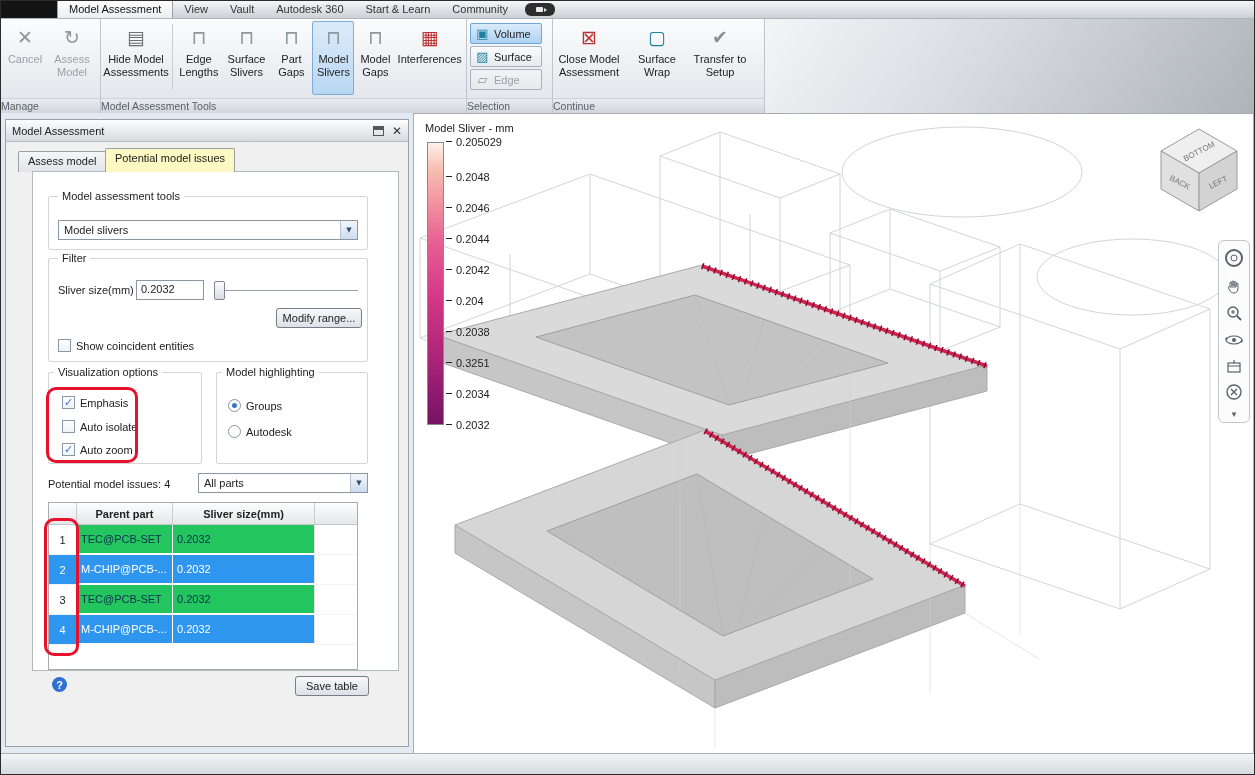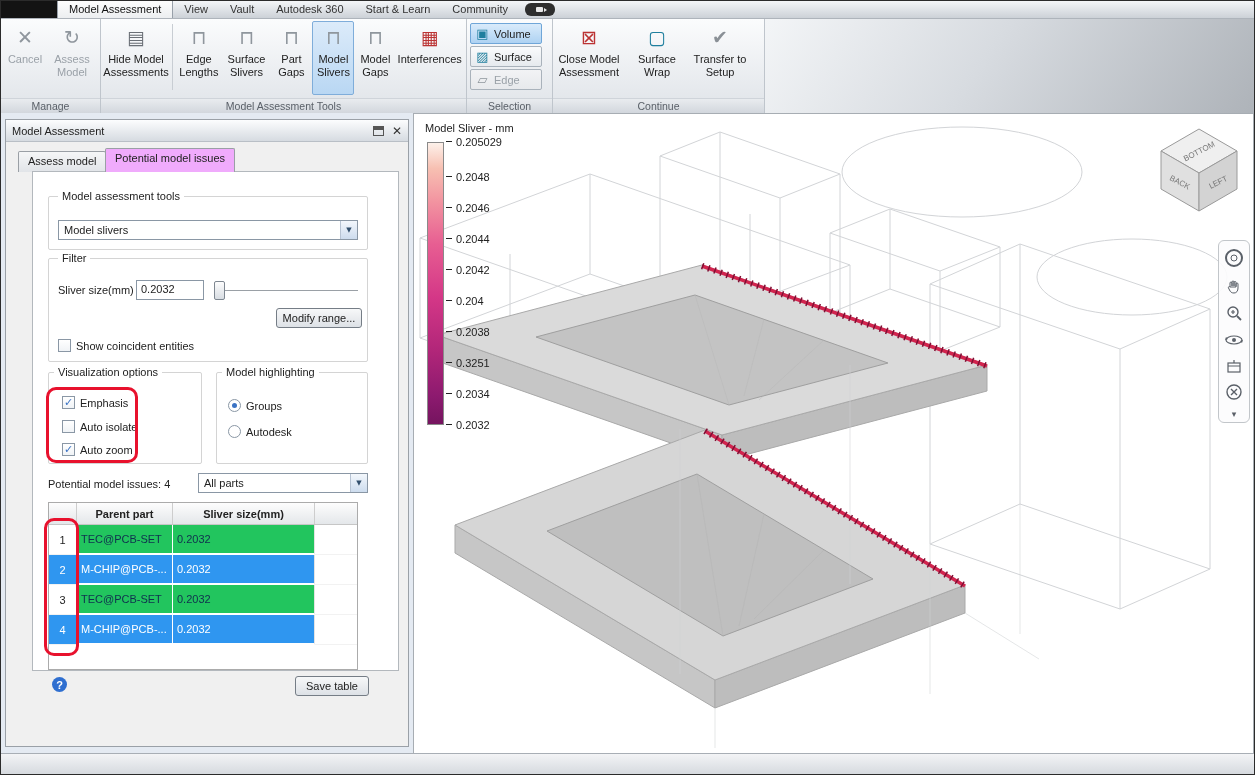--- a/index.html
+++ b/index.html
@@ -12,21 +12,21 @@
   .rtab{padding:2px 11px 0 11px;color:#333;white-space:nowrap}
   .rtab.active{background:linear-gradient(#fdfdfd,#eceef0);border-left:1px solid #98a0a9;border-right:1px solid #98a0a9;color:#111}
   .mediabtn{margin-left:6px;margin-top:2px;width:30px;height:13px;background:#2e2e2e;border-radius:6px;display:flex;align-items:center;justify-content:center}
   .mediabtn .lens{width:7px;height:5px;background:#e8e8e8;border-radius:1px;position:relative}
   .mediabtn .lens::after{content:"";position:absolute;right:-4px;top:1px;border-left:3px solid #e8e8e8;border-top:2px solid transparent;border-bottom:2px solid transparent}
 
   
   .ribbon{position:absolute;left:0;top:18px;width:100%;height:94px;display:flex;background:linear-gradient(#fbfcfd,#dfe3e8)}
   .rgroup{display:flex;flex-direction:column;border-right:1px solid #bfc5cc;height:100%}
   .rbody{flex:1;display:flex;align-items:flex-start;padding:2px 3px 0 3px;gap:2px}
-  .rlabel{height:15px;line-height:15px;text-align:center;color:#5a6068;background:linear-gradient(#e9ecef,#d2d7dd);border-top:1px solid #cfd4da;font-size:10.5px}
+  .rlabel{height:15px;line-height:15px;color:#5a6068;background:linear-gradient(#e9ecef,#d2d7dd);border-top:1px solid #cfd4da;font-size:10.5px}
   .rbtn{height:74px;display:flex;flex-direction:column;align-items:center;padding-top:3px;text-align:center;line-height:1.15;border:1px solid transparent;border-radius:2px}
   .rbtn .icn{width:26px;height:26px;display:flex;align-items:center;justify-content:center;font-family:"DejaVu Sans",sans-serif;font-size:19px;position:relative;margin-bottom:2px}
   .rbtn.sel{background:linear-gradient(#dcebfa,#b9d7f3);border-color:#7fadda}
   .rbtn.dis{color:#9aa1a8}
   .vdiv{width:1px;height:66px;background:#c8cdd3;margin:3px 2px 0 2px}
   .selstack{display:flex;flex-direction:column;gap:2px;padding-top:4px}
   .sbtn{width:72px;height:21px;display:flex;align-items:center;gap:4px;padding:0 4px;border:1px solid #a9b2bb;border-radius:2px;background:linear-gradient(#fafbfc,#e6eaee)}
   .sbtn.sel{background:linear-gradient(#d9ebfb,#aed2f2);border-color:#6fa6d8}
   .sbtn.dis{color:#9aa1a8;background:linear-gradient(#f2f3f5,#e7e9ec)}
   .sbtn .icn{width:15px;height:15px;font-size:13px;display:flex;align-items:center;justify-content:center;font-family:"DejaVu Sans",sans-serif}
@@ -34,21 +34,21 @@
   .ic-gray{color:#8f969d}.ic-teal{color:#1f7f9e}.ic-red{color:#bb3333}.ic-doc{color:#6b7077}.ic-check{color:#8a9096;font-size:22px}
 
   
   .panel{position:absolute;left:4px;top:118px;width:404px;height:628px;background:#f0f0f0;border:1px solid #9aa0a7}
   .phead{position:absolute;left:0;top:0;width:100%;height:22px;background:linear-gradient(#fcfdfe,#d6dbe1);border-bottom:1px solid #b9bfc6;display:flex;align-items:center;padding:0 6px}
   .phead .t{flex:1}
   .winicon{width:11px;height:10px;border:1px solid #555;position:relative;margin-right:8px}
   .winicon::before{content:"";position:absolute;left:0;top:0;width:100%;height:3px;background:#555}
   .pclose{font-family:"DejaVu Sans",sans-serif;font-size:12px;color:#333}
   .ptab{position:absolute;height:21px;padding:3px 9px 0 9px;border:1px solid #9a9fa5;border-bottom:none;border-radius:2px 2px 0 0;background:linear-gradient(#f5f6f7,#e1e4e8);white-space:nowrap}
-  .ptab.active{background:#f0abfc;height:24px;z-index:3}
+  .ptab.active{background:#fef9c3;height:24px;z-index:3}
   .pbox{position:absolute;left:26px;top:51px;width:367px;height:500px;background:#fff;border:1px solid #b3b8bd;z-index:2}
   .gb{position:absolute;border:1px solid #d4d4d4;border-radius:2px;z-index:4}
   .gblab{position:absolute;background:#fff;padding:0 4px;z-index:5;color:#222}
   .combo{position:absolute;height:20px;border:1px solid #8a97a5;background:#fff;display:flex;align-items:center;z-index:5}
   .combo .val{flex:1;padding-left:5px}
   .combo .arr{width:17px;align-self:stretch;border-left:1px solid #b7c3d3;background:linear-gradient(#f3f7fc,#cddcee);display:flex;align-items:center;justify-content:center;font-size:7px;color:#33506e;font-family:"DejaVu Sans",sans-serif}
   .tinput{position:absolute;height:20px;border:1px solid #8a97a5;background:#fff;padding:2px 4px;z-index:5}
   .slidertrack{position:absolute;height:2px;background:#9aa0a6;border-bottom:1px solid #fff;z-index:5}
   .sliderthumb{position:absolute;width:11px;height:19px;background:linear-gradient(#fdfdfd,#d8dde3);border:1px solid #7e8791;border-radius:2px;z-index:6}
   .cbtn{position:absolute;border:1px solid #757d86;border-radius:3px;background:linear-gradient(#f7f8f9,#dde1e6);display:flex;align-items:center;justify-content:center;z-index:5}

